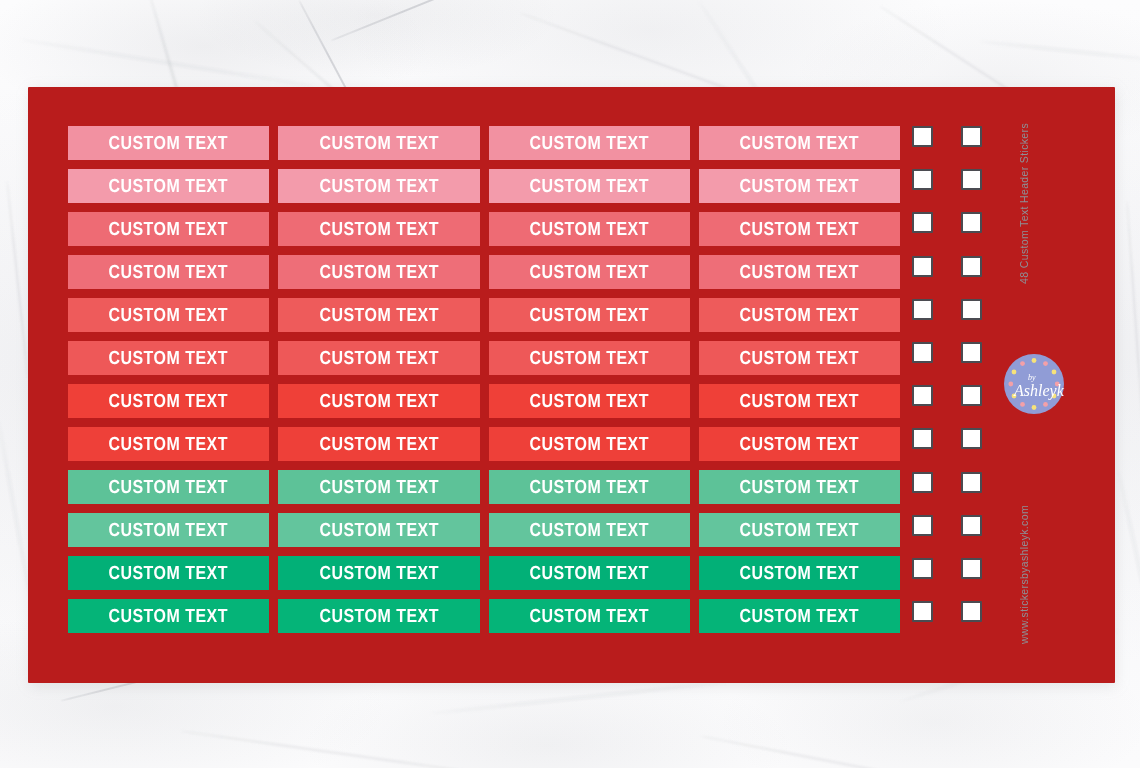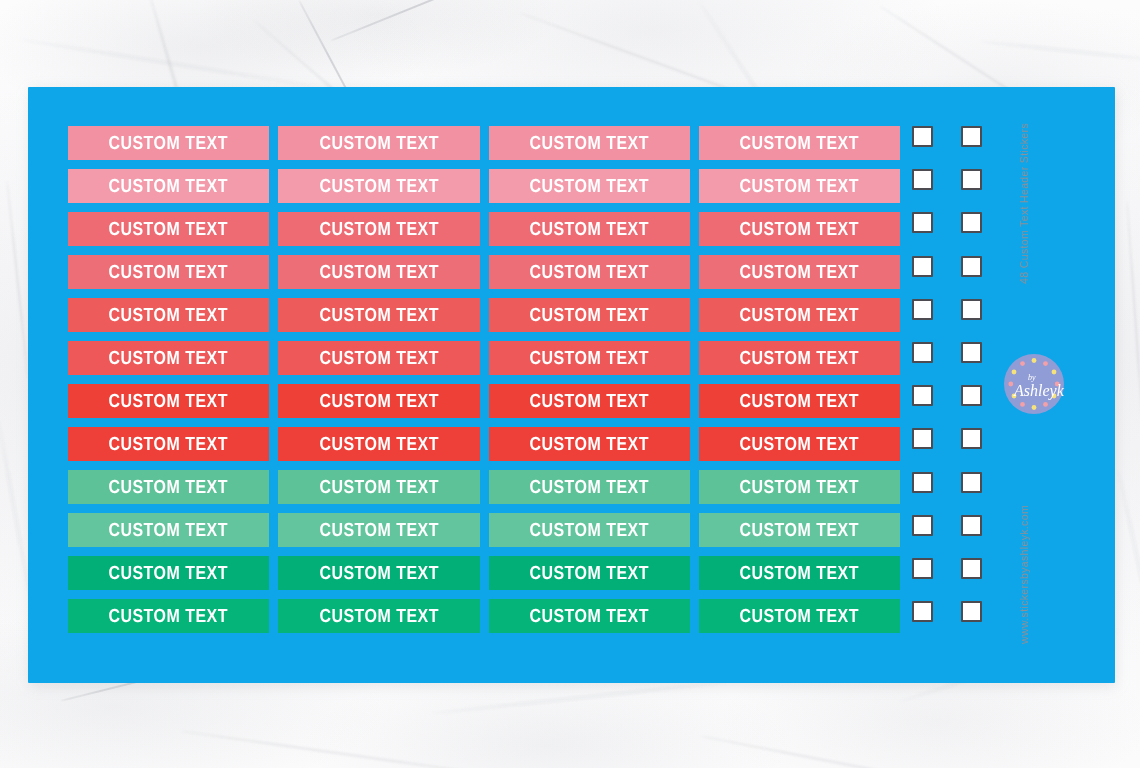--- a/index.html
+++ b/index.html
@@ -51,21 +51,21 @@
     left: 30px; top: 90px;
     width: 1086px; height: 596px;
     background: rgba(120,122,130,0.16);
     filter: blur(7px);
     border-radius: 2px;
   }
   .card {
     position: absolute;
     left: 28px; top: 87px;
     width: 1087px; height: 596px;
-    background: #0ea5e9;
+    background: #b91c1c;
     border-radius: 1px;
   }
 
   
   .sticker-grid {
     position: absolute;
     left: 40px;
     top: 39px;
     width: 832px;
   }

